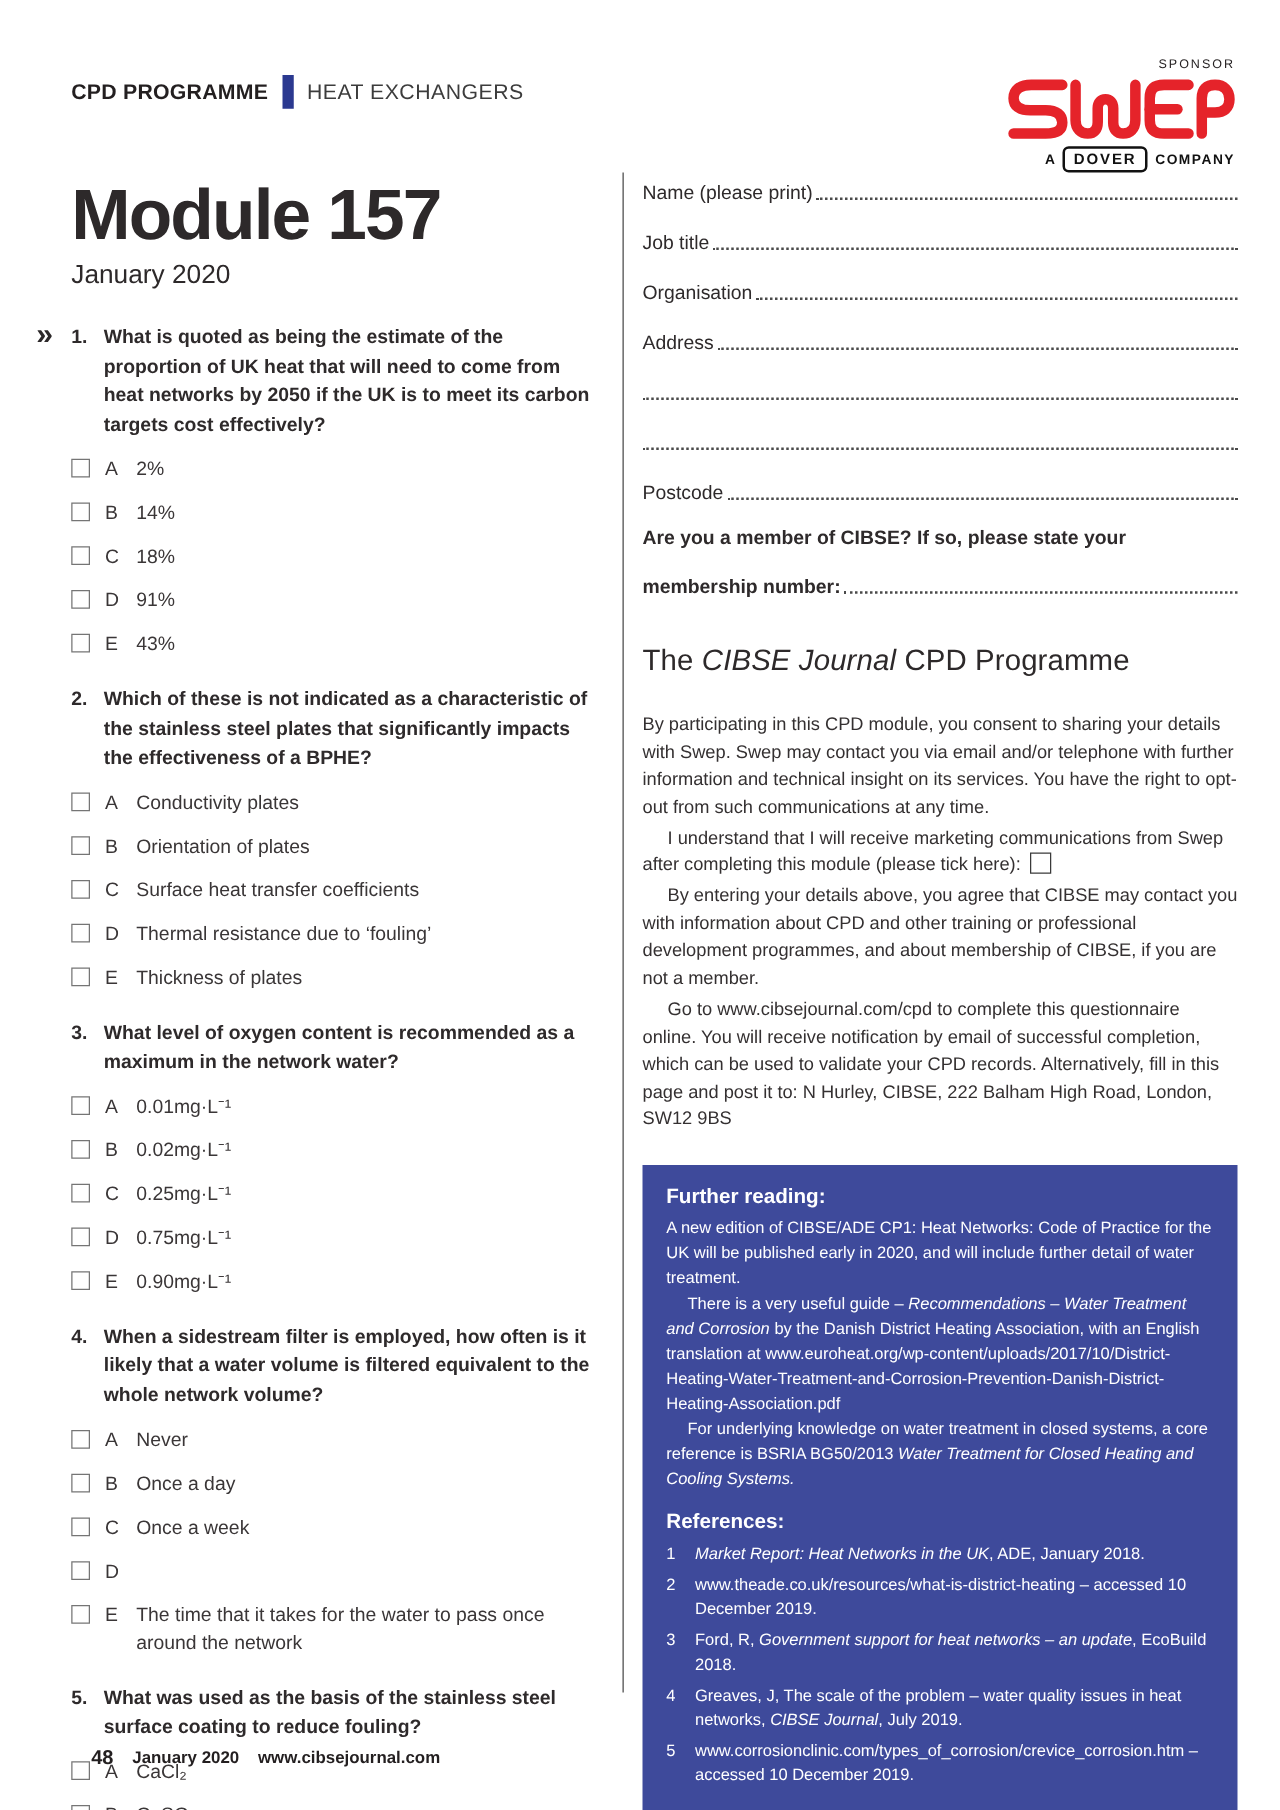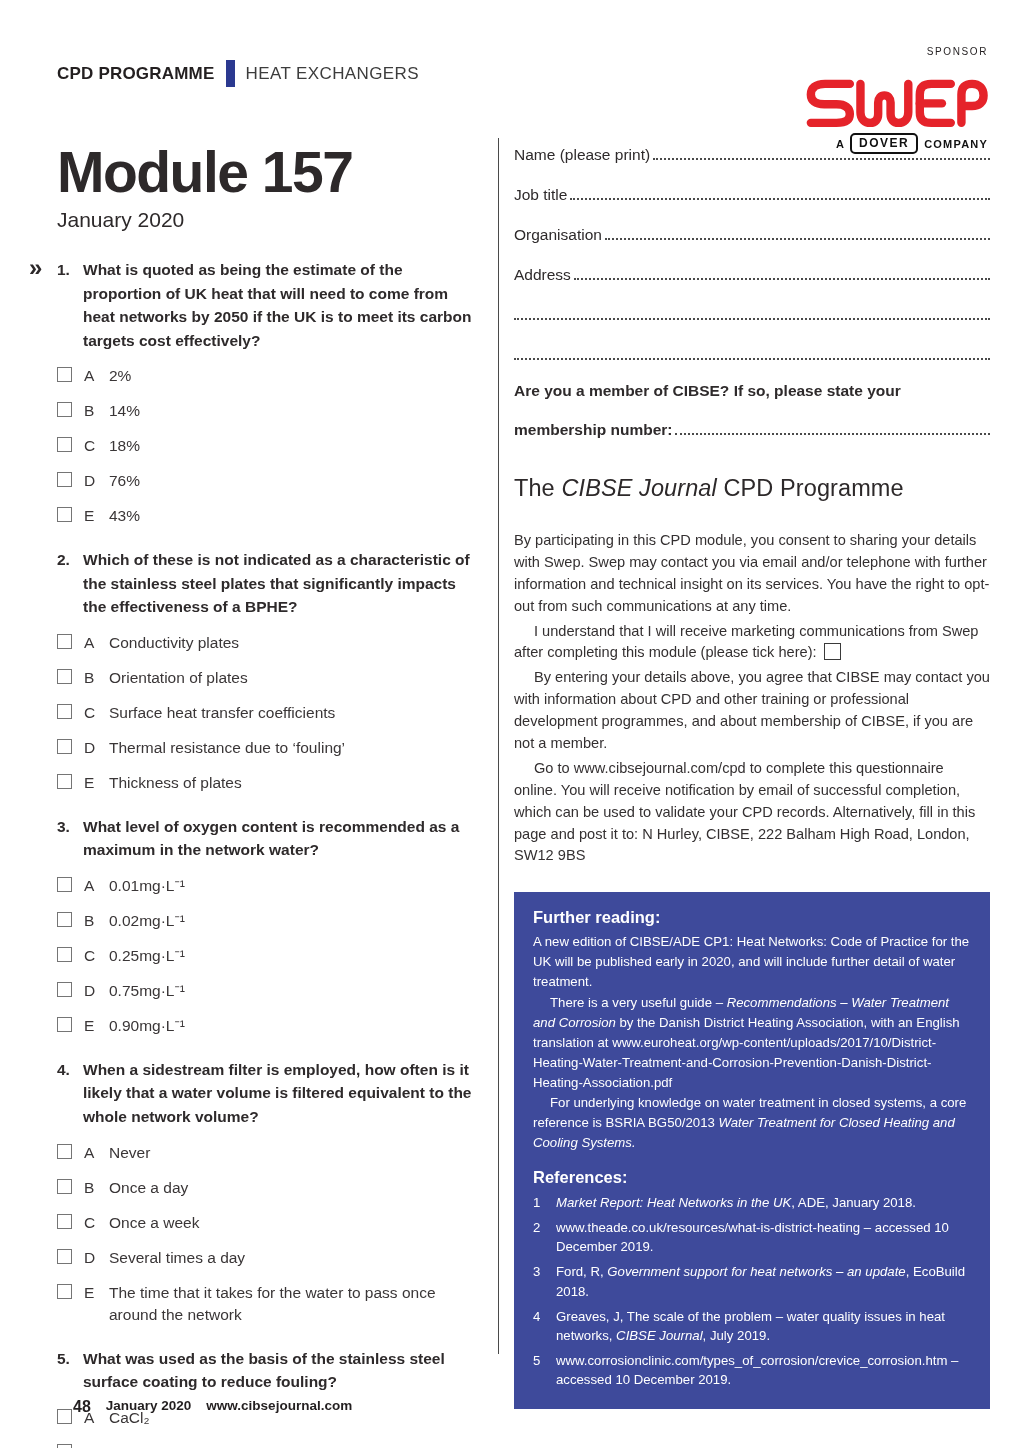--- a/index.html
+++ b/index.html
@@ -8,21 +8,21 @@
     font-family:"Liberation Sans",sans-serif;color:#2e2a2b;overflow:hidden;
     margin:0 auto;
   }
   
   .masthead{position:absolute;top:46px;left:57px;right:36px;display:flex;justify-content:space-between;align-items:flex-start;}
   .masthead-left{display:flex;align-items:center;gap:11px;margin-top:14px;}
   .kicker{font-size:17px;font-weight:700;letter-spacing:.2px;color:#231f20;white-space:nowrap;}
   .bar{width:9px;height:27px;background:#2B3990;}
   .topic{font-size:17px;color:#3c3c3c;letter-spacing:.4px;white-space:nowrap;}
   .sponsor{display:flex;flex-direction:column;align-items:flex-end;}
-  .sponsor-label{font-size:10px;letter-spacing:1.6px;color:#231f20;margin-bottom:18px;}
+  .sponsor-label{font-size:10px;letter-spacing:1.6px;color:#231f20;margin-bottom:2px;}
   .swep-svg{display:block;}
   .dover-line{display:flex;align-items:center;gap:6px;margin-top:3px;font-weight:700;color:#111;}
   .dover-a{font-size:11px;}
   .dover-box{border:2.5px solid #111;border-radius:5px;padding:0 7px;font-size:12px;letter-spacing:1.5px;line-height:17px;}
   .dover-company{font-size:11px;letter-spacing:1.2px;}
   
   .columns{position:absolute;top:128px;left:57px;right:34px;}
   .vdivider{position:absolute;left:441px;top:10px;height:1216px;width:1px;background:#4a4a4a;}
   .left-col{position:absolute;left:0;top:0;width:422px;}
   .right-col{position:absolute;left:457px;top:14px;width:476px;}
@@ -121,21 +121,21 @@
               <span class="opt-text">14%</span>
             </div>
           <div class="opt">
               <span class="checkbox"></span>
               <span class="opt-letter">C</span>
               <span class="opt-text">18%</span>
             </div>
           <div class="opt">
               <span class="checkbox"></span>
               <span class="opt-letter">D</span>
-              <span class="opt-text">76%</span>
+              <span class="opt-text">91%</span>
             </div>
           <div class="opt">
               <span class="checkbox"></span>
               <span class="opt-letter">E</span>
               <span class="opt-text">43%</span>
             </div>
         </div>
 
         <div class="question">
           <span class="q-num">2.</span>
@@ -217,21 +217,20 @@
               <span class="opt-text">Once a day</span>
             </div>
           <div class="opt">
               <span class="checkbox"></span>
               <span class="opt-letter">C</span>
               <span class="opt-text">Once a week</span>
             </div>
           <div class="opt">
               <span class="checkbox"></span>
               <span class="opt-letter">D</span>
-              <span class="opt-text">Several times a day</span>
             </div>
           <div class="opt">
               <span class="checkbox"></span>
               <span class="opt-letter">E</span>
               <span class="opt-text">The time that it takes for the water to pass once around the network</span>
             </div>
         </div>
 
         <div class="question">
           <span class="q-num">5.</span>
@@ -269,20 +268,24 @@
         <span class="f-line"></span>
       </div>
       <div class="f-row">
         <span class="f-label">Address</span>
         <span class="f-line"></span>
       </div>
       <div class="f-row">
         <span class="f-line"></span>
       </div>
       <div class="f-row">
+        <span class="f-line"></span>
+      </div>
+      <div class="f-row">
+        <span class="f-label">Postcode</span>
         <span class="f-line"></span>
       </div>
 
       <div class="membership">
         <div class="membership-l1">Are you a member of CIBSE? If so, please state your</div>
         <div class="membership-l2">
           <span class="f-label">membership number:</span>
           <span class="f-line"></span>
         </div>
       </div>

